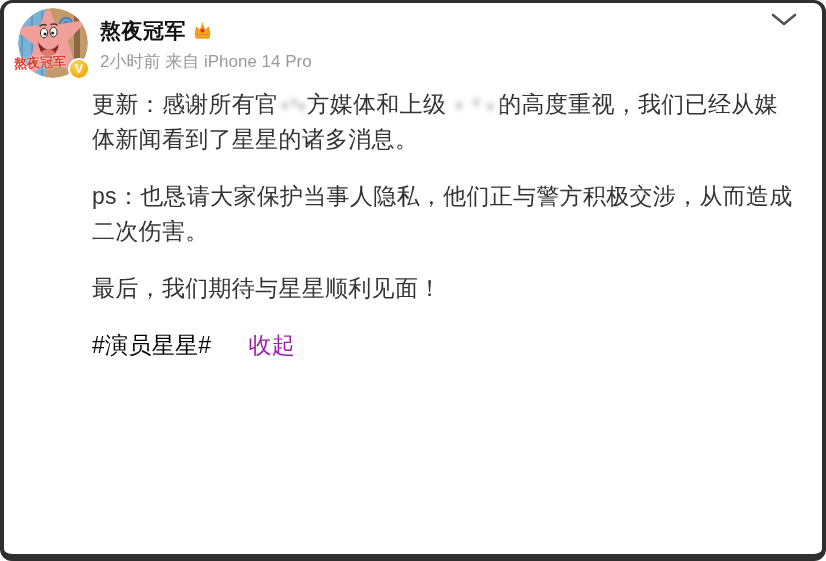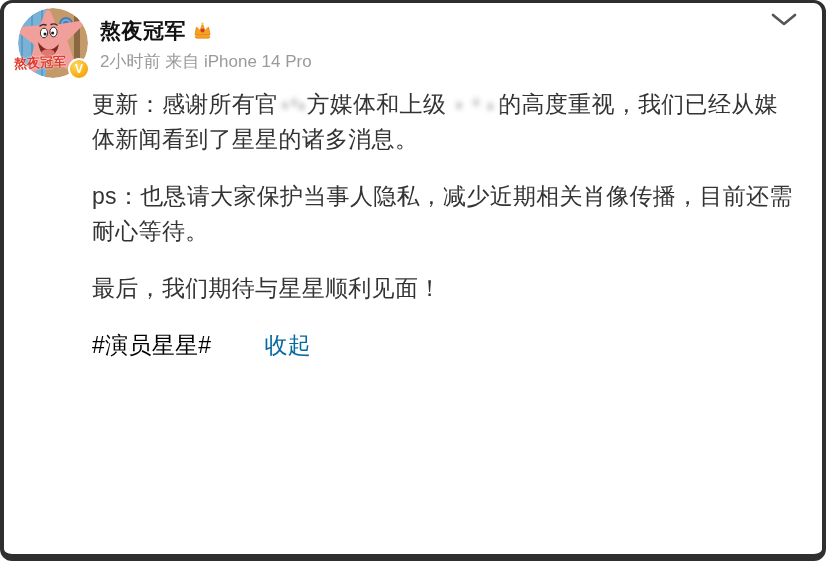--- a/index.html
+++ b/index.html
@@ -80,21 +80,21 @@
       radial-gradient(6px 8px at 25% 55%, rgba(110,110,110,.60), transparent 70%),
       radial-gradient(7px 9px at 58% 40%, rgba(120,120,120,.50), transparent 70%),
       radial-gradient(6px 8px at 85% 60%, rgba(100,100,100,.55), transparent 70%),
       #ffffff;
     filter: blur(2.5px);
   }
   .blur-1 { width: 28px; }
   .blur-2 { width: 52px; }
   .tag-row { margin-bottom: 0 !important; }
   .hashtag-link { color: #000000; text-decoration: none; cursor: pointer; }
-  .collapse-link { color: #0369a1; text-decoration: none; cursor: pointer; margin-left: 24px; padding-left: 29px; }
+  .collapse-link { color: #a21caf; text-decoration: none; cursor: pointer; margin-left: 8px; padding-left: 29px; }
 </style>
 </head>
 <body>
 
 <div class="frame">
 
   <div class="header">
 
     <div class="avatar-wrap">
       <span class="avatar">
@@ -151,21 +151,21 @@
   </div>
 
   <div class="content">
 
     <p>
       <span>更新：感谢所有官</span><span class="blur-patch blur-1"></span><span>方媒体和上级</span><span class="blur-patch blur-2"></span><span>的高度重视，我们已经从媒体新闻看到了星星的诸多消息。</span>
     </p>
 
 
 
-    <p>ps：也恳请大家保护当事人隐私，减少近期相关肖像传播，目前还需耐心等待。</p>
+    <p>ps：也恳请大家保护当事人隐私，他们正与警方积极交涉，从而造成二次伤害。</p>
 
     <p>最后，我们期待与星星顺利见面！</p>
 
     <p class="tag-row">
       <a class="hashtag-link">#演员星星#</a><a class="collapse-link">收起</a>
     </p>
 
   </div>
 </div>
 

